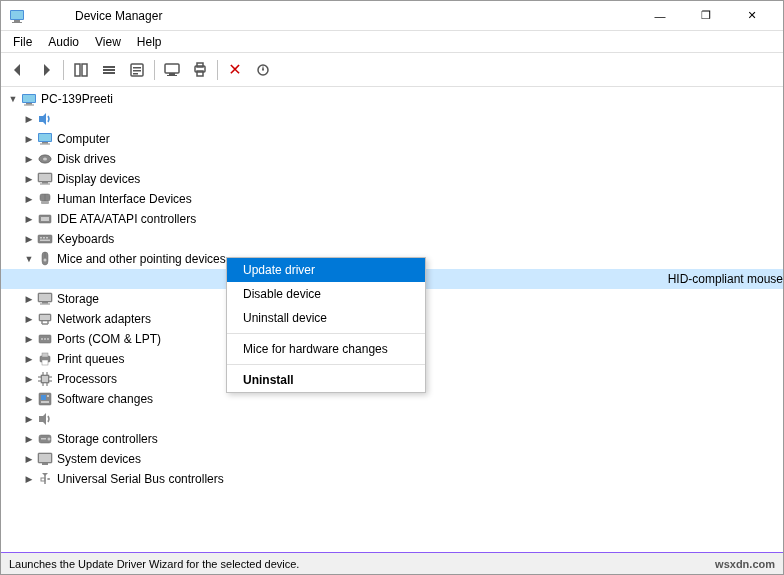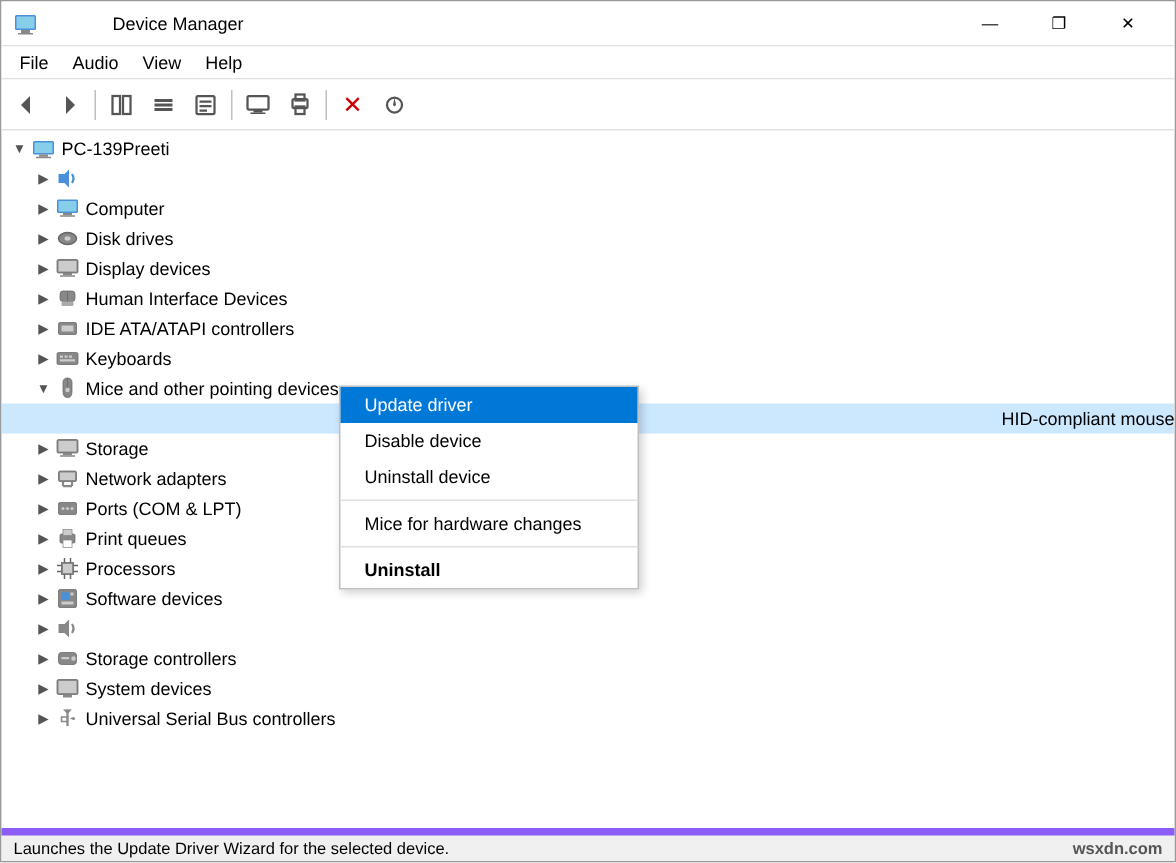--- a/index.html
+++ b/index.html
@@ -140,21 +140,21 @@
       align-items: center;
       justify-content: center;
       font-size: 12px;
     }
     .item-label {
       font-size: 12px;
     }
     .status-bar {
       height: 22px;
       background: #f0f0f0;
-      border-top: 5px solid #8b5cf6;
+      border-top: 1px solid #8b5cf6;
       display: flex;
       align-items: center;
       justify-content: space-between;
       padding: 0 8px;
       font-size: 11px;
       color: #000;
     }
     .context-menu {
       position: absolute;
       top: 170px;
@@ -472,21 +472,21 @@
       <div class="tree-item indent-1">
         <span class="expand-btn">▶</span>
         <span class="item-icon">
           <svg width="16" height="16" viewBox="0 0 16 16">
             <rect x="2" y="2" width="12" height="12" rx="1" fill="#888" stroke="#666" stroke-width="0.5"></rect>
             <rect x="4" y="4" width="5" height="5" fill="#4a90d9"></rect>
             <rect x="10" y="4" width="2" height="2" fill="#ccc"></rect>
             <rect x="4" y="10" width="8" height="2" fill="#ccc"></rect>
           </svg>
         </span>
-        <span class="item-label">Software devices</span>
+        <span class="item-label">Software changes</span>
       </div>
 
       <div class="tree-item indent-1">
         <span class="expand-btn">▶</span>
         <span class="item-icon">
           <svg width="16" height="16" viewBox="0 0 16 16">
             <polygon points="2,5 6,5 9,2 9,14 6,11 2,11" fill="#888"></polygon>
             <path d="M11 5 Q13 8 11 11" fill="none" stroke="#888" stroke-width="1.5"></path>
           </svg>
         </span>

